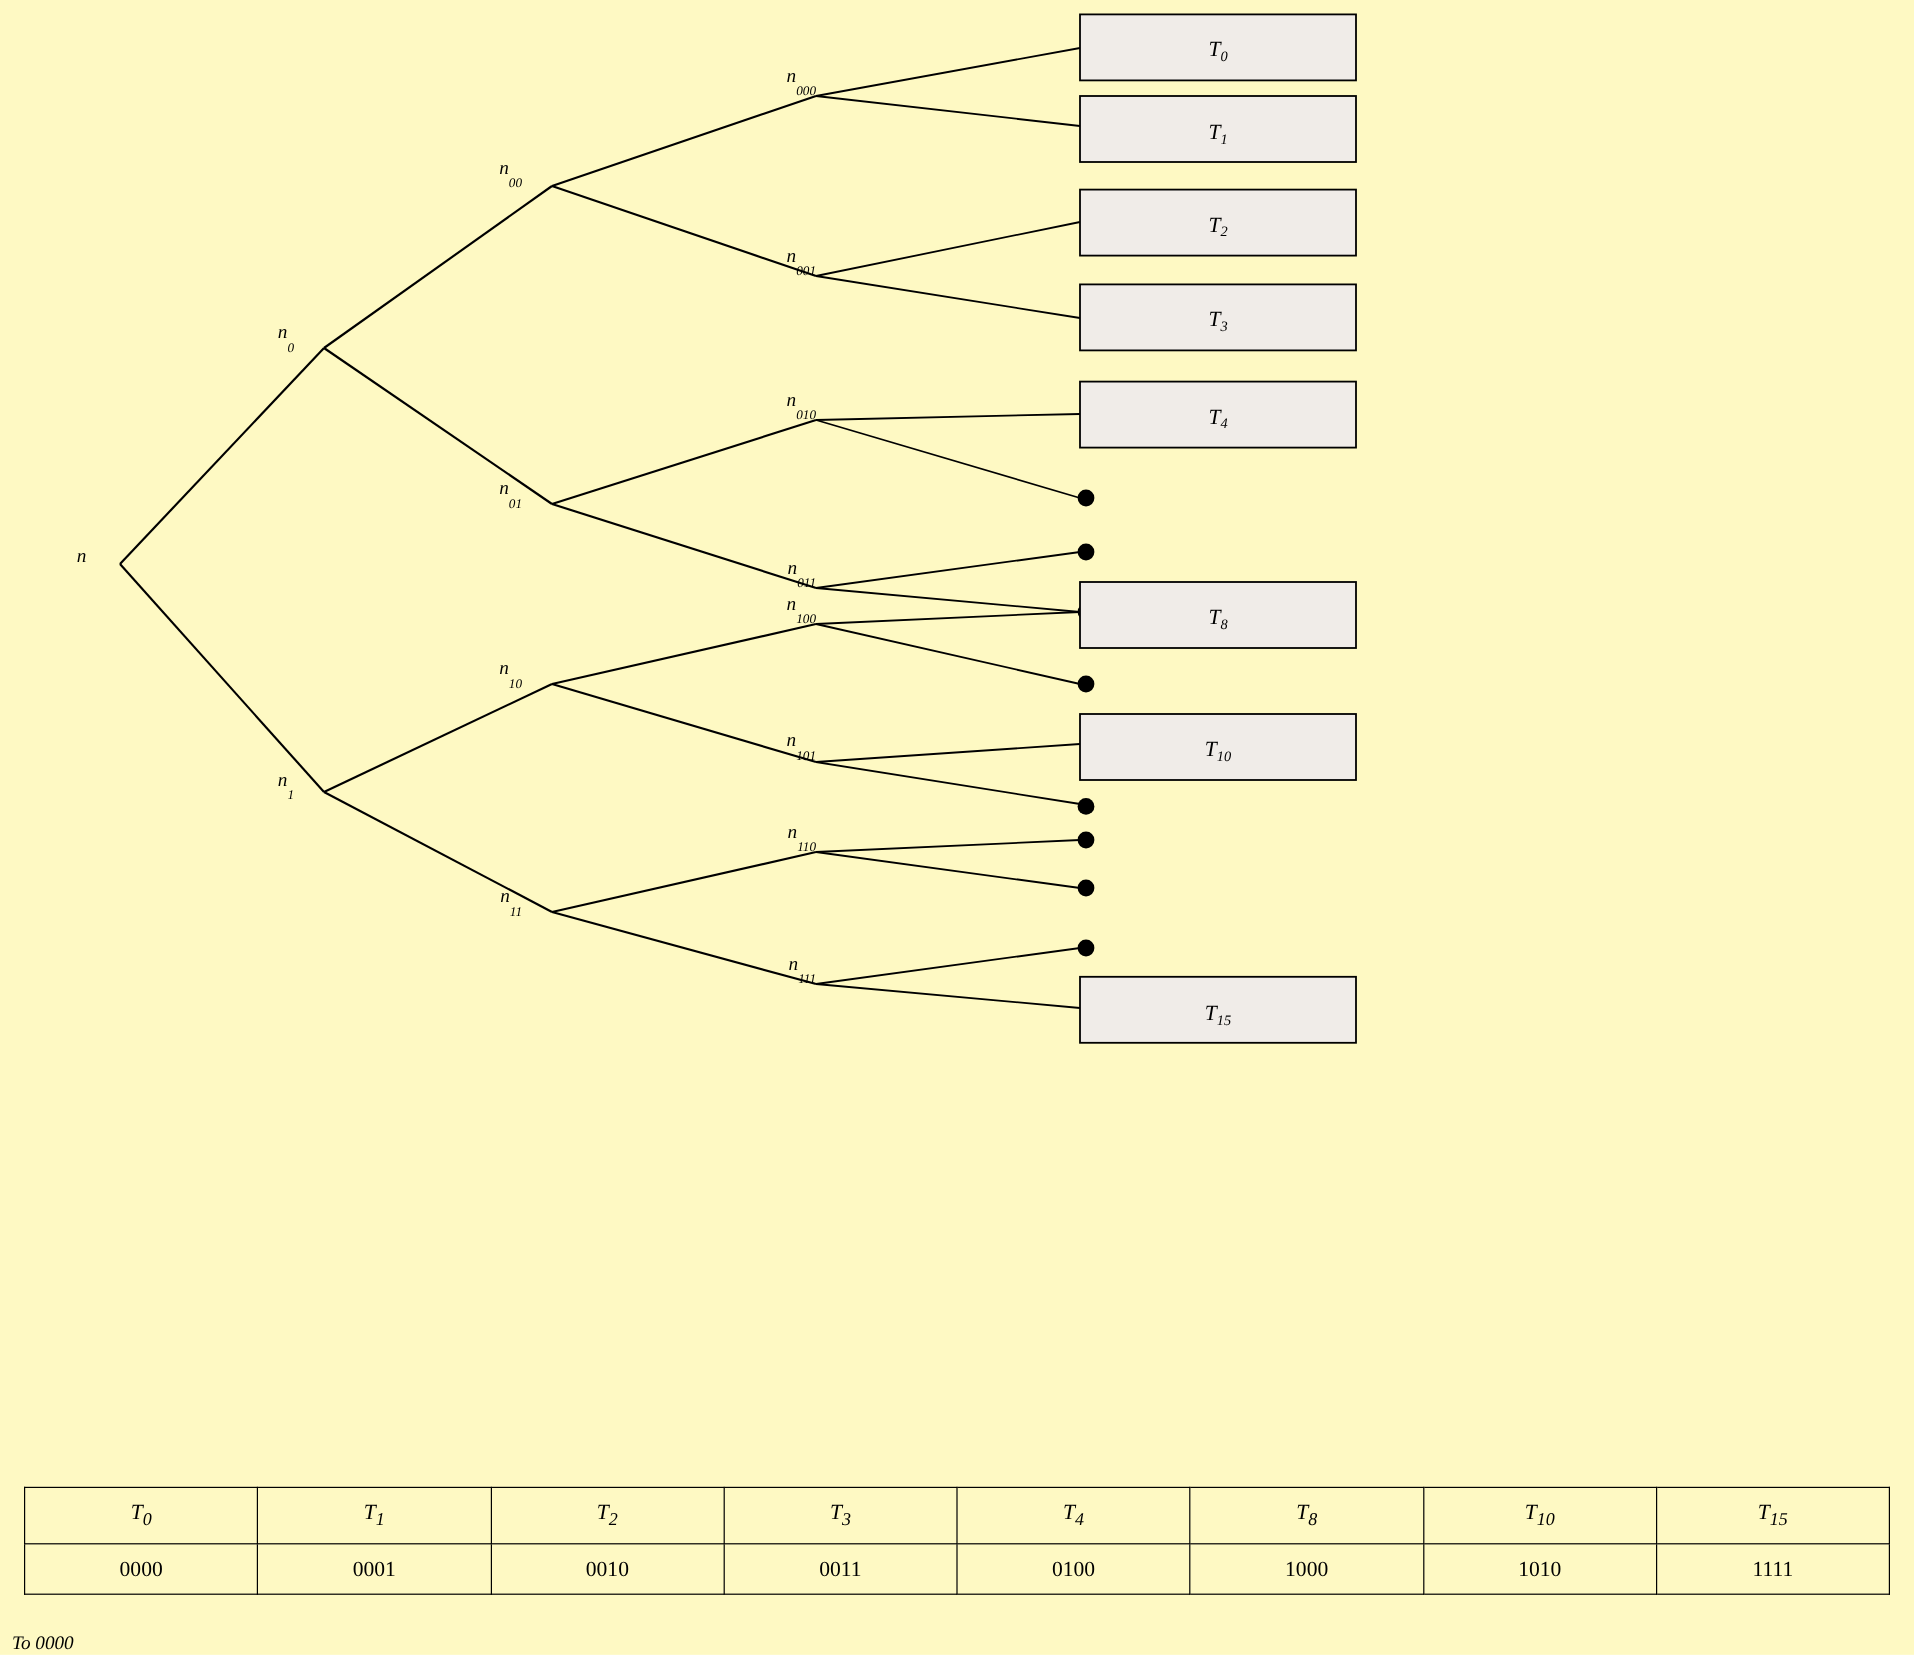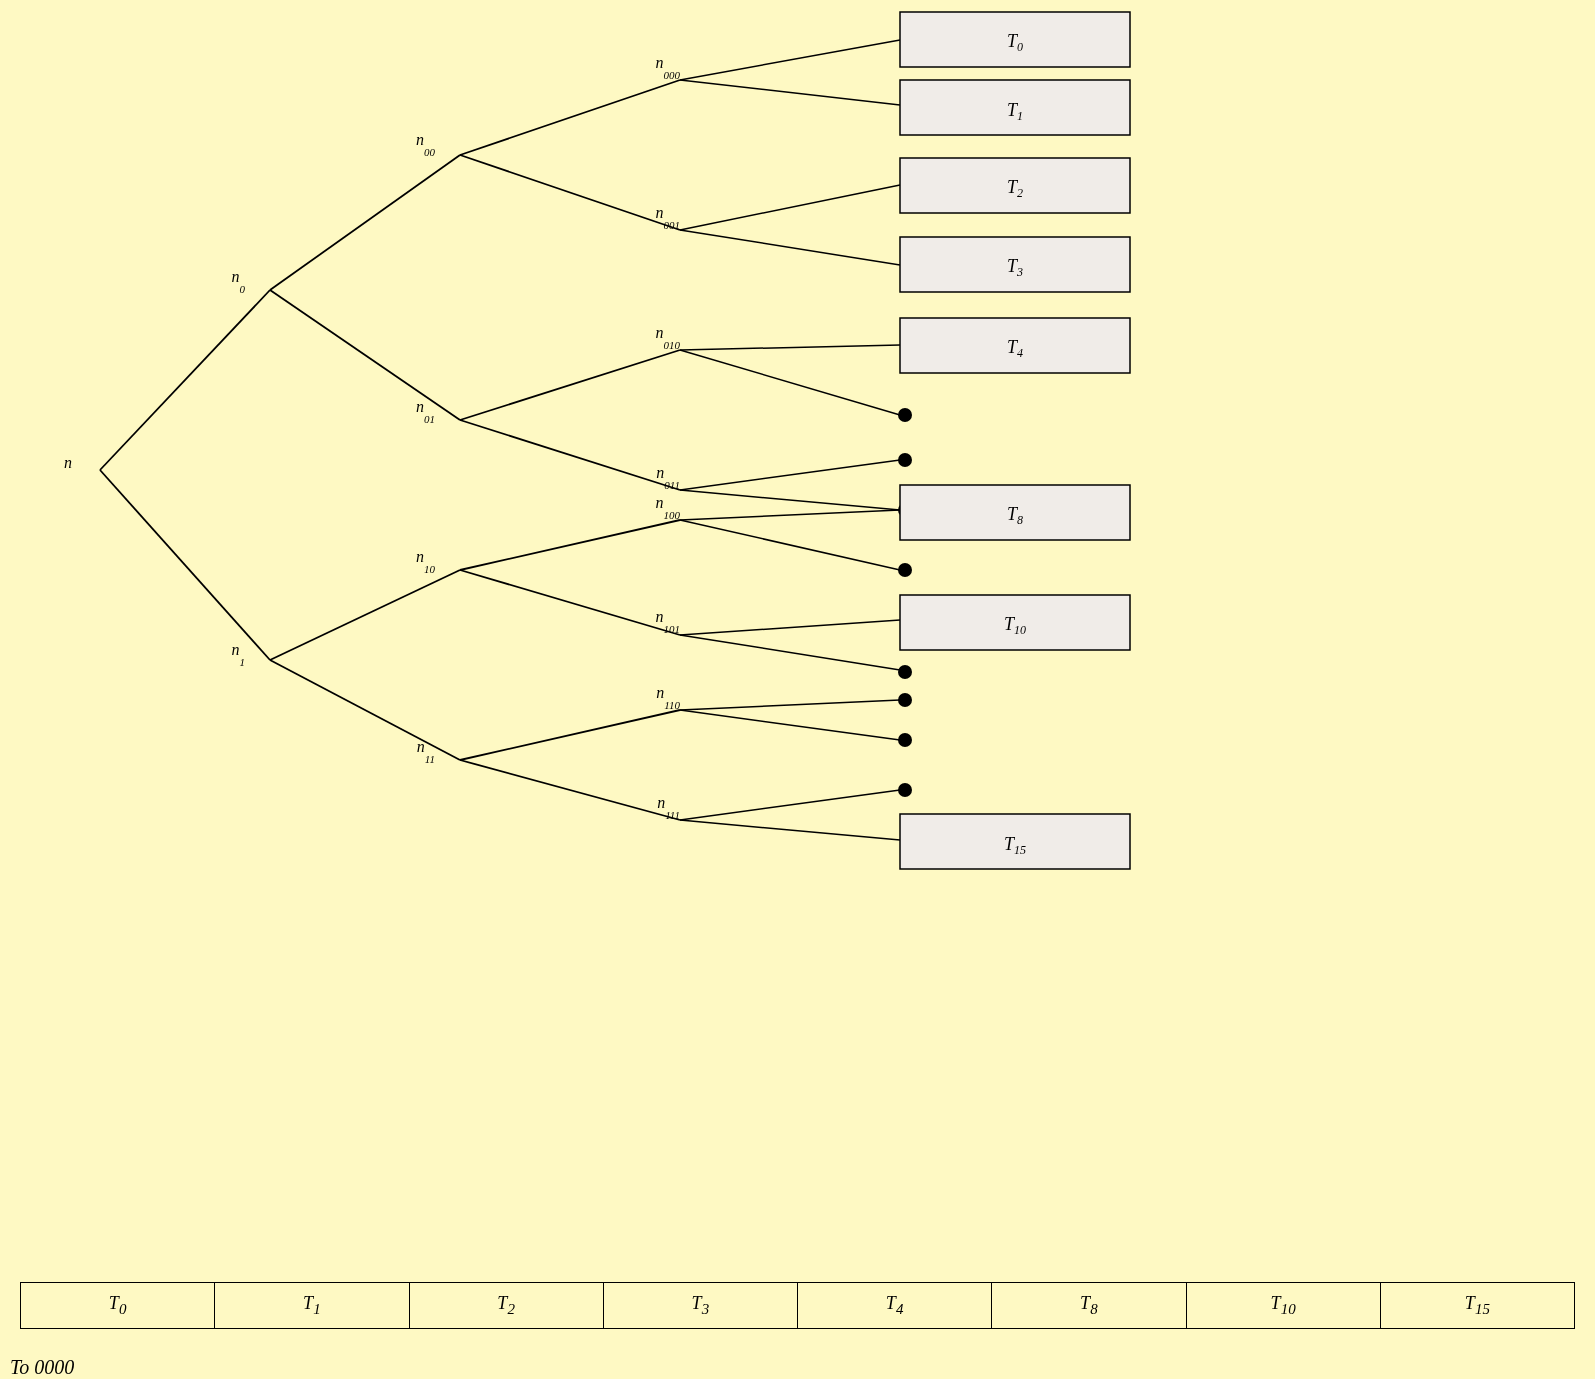--- a/index.html
+++ b/index.html
@@ -211,21 +211,31 @@
         <tr>
           <td>T<sub>0</sub></td>
           <td>T<sub>1</sub></td>
           <td>T<sub>2</sub></td>
           <td>T<sub>3</sub></td>
           <td>T<sub>4</sub></td>
           <td>T<sub>8</sub></td>
           <td>T<sub>10</sub></td>
           <td>T<sub>15</sub></td>
         </tr>
+        <tr>
+          <td class="code">0000</td>
+          <td class="code">0001</td>
+          <td class="code">0010</td>
+          <td class="code">0011</td>
+          <td class="code">0100</td>
+          <td class="code">1000</td>
+          <td class="code">1010</td>
+          <td class="code">1111</td>
+        </tr>
       </tbody>
     </table>
   </div>
 
-  <div style="position:absolute; bottom:0; left:10px; font-family:'Times New Roman',serif; font-size:20px; font-style:italic;">
+  <div style="position:absolute; bottom:0; left:10px; font-family:'Times New Roman',serif; font-size:16px; font-style:italic;">
     <span>To 0000</span>
   </div>
 
 </div>
 
 </body></html>

